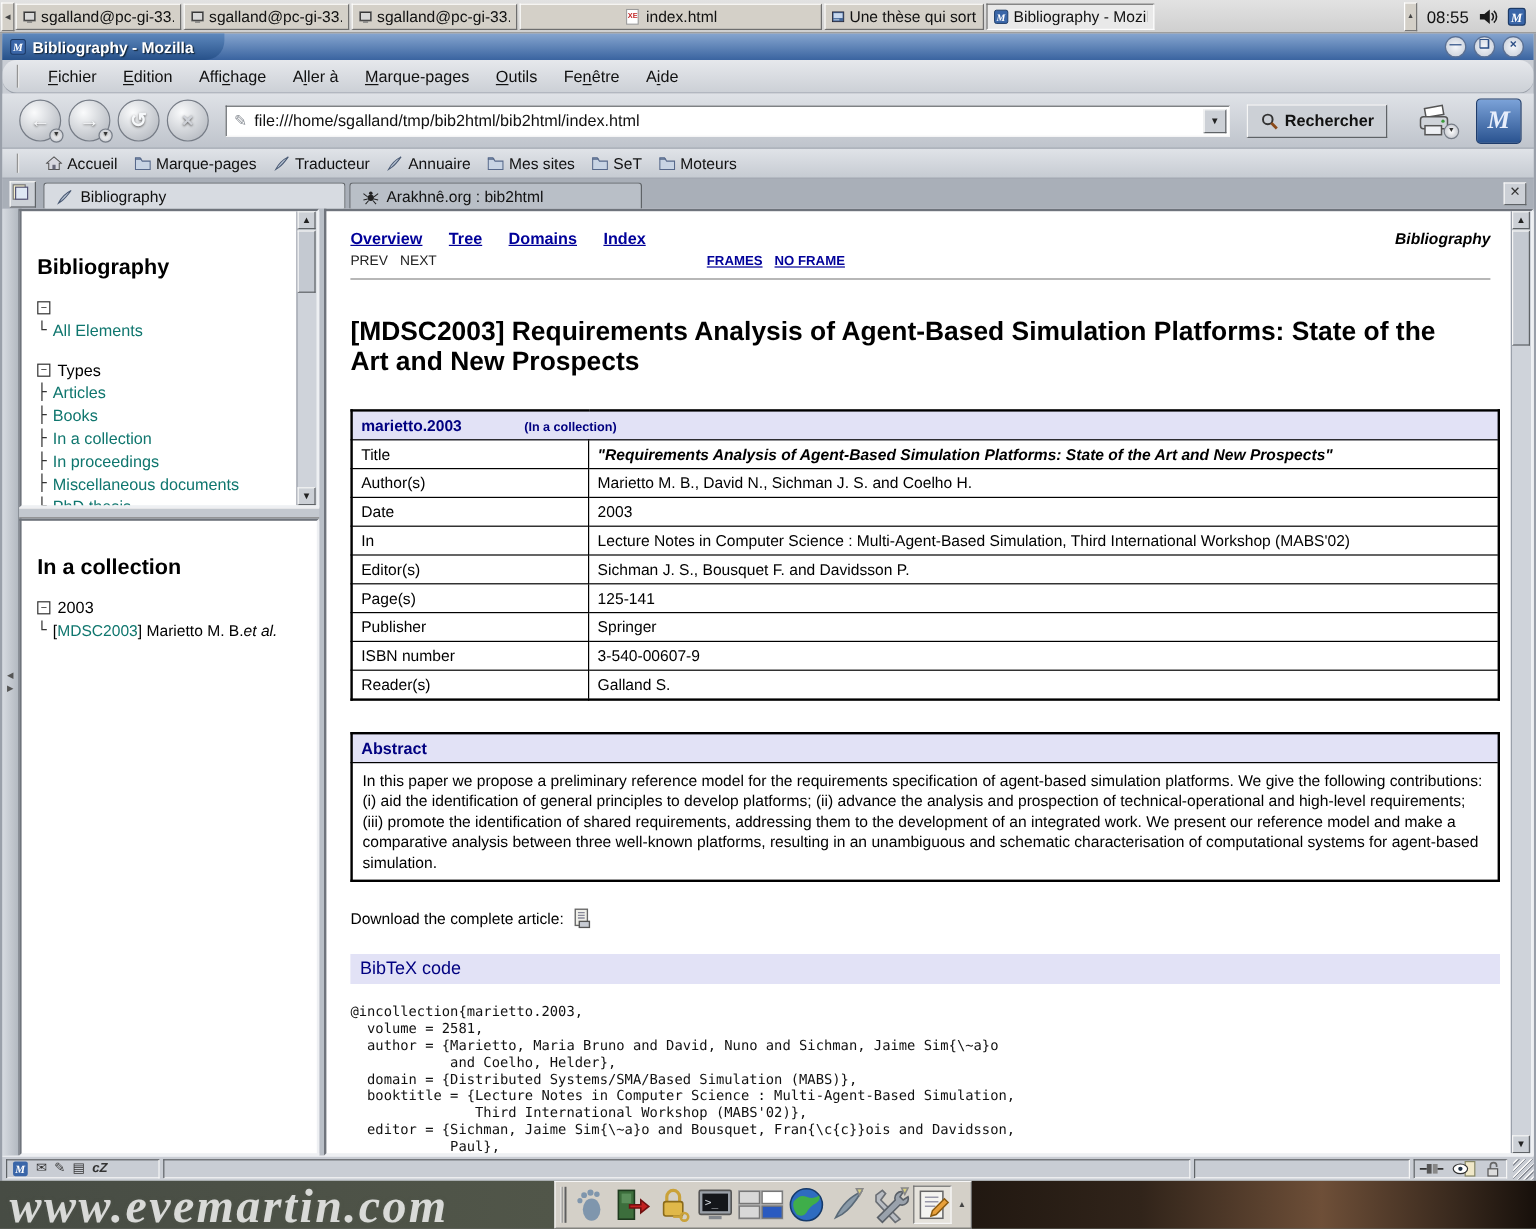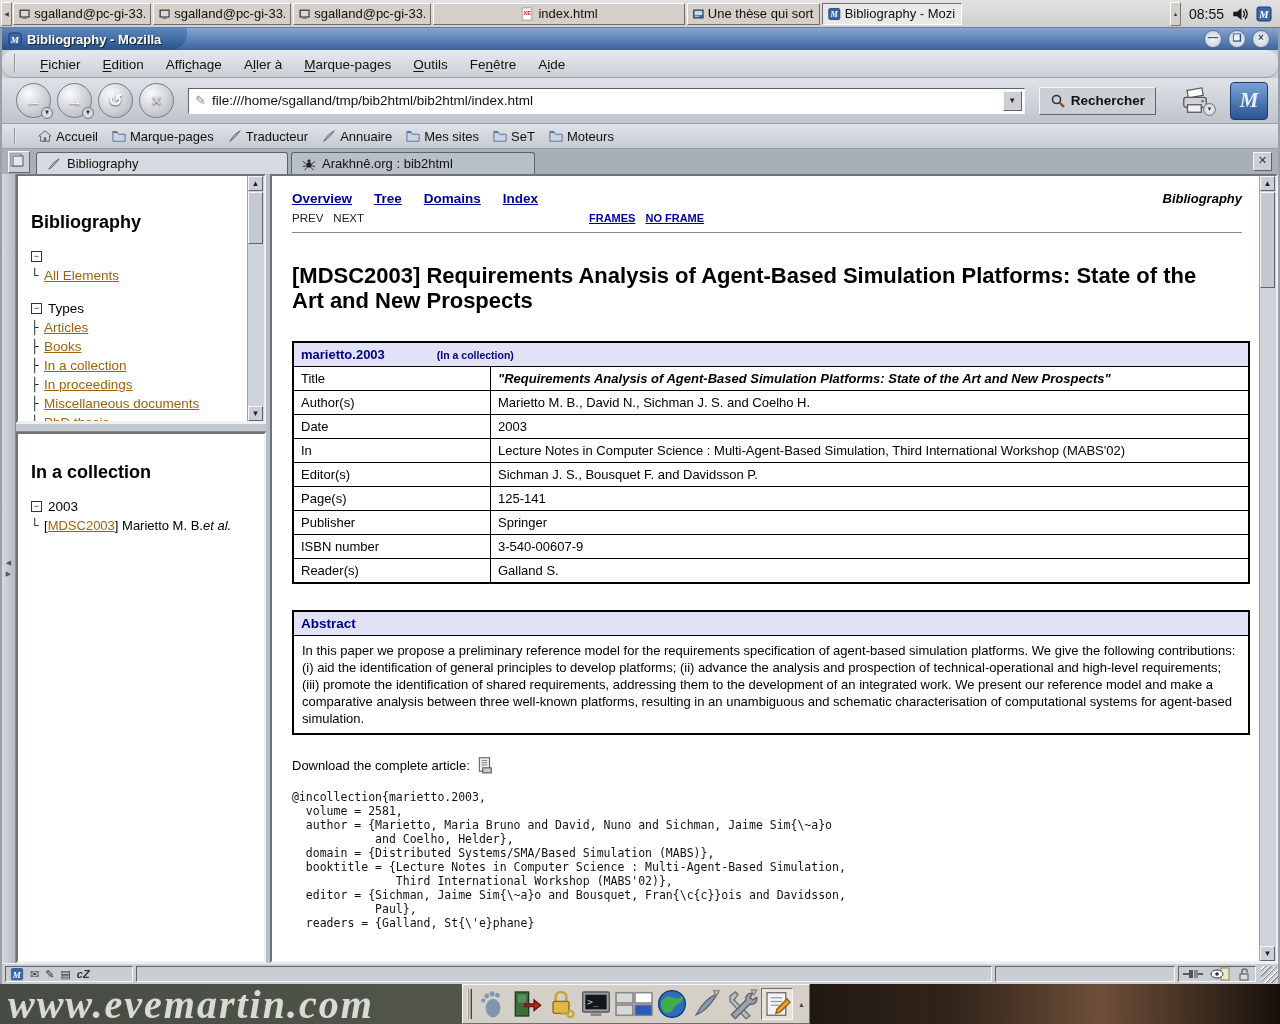--- a/index.html
+++ b/index.html
@@ -96,21 +96,21 @@
   .side-inner{padding:10px 26px 0 13px;}
   .side-title{font-size:18px;font-weight:bold;color:#000;margin:26px 0 14px;}
   #side-bottom .side-title{margin-top:18px;}
   .tree-row{display:flex;align-items:center;height:19px;font-size:13.5px;color:#000;}
   .minusbox{width:9px;height:9px;border:1px solid #333;display:inline-flex;align-items:center;justify-content:center;
     font-size:9px;line-height:7px;color:#222;margin-right:6px;background:#fff;flex:0 0 9px;}
   .minusbox::before{content:"−";}
   .conn{font-family:"DejaVu Sans Mono",monospace;font-size:13px;color:#333;width:13px;flex:0 0 13px;}
   .conn-l::before{content:"└";}
   .conn-t::before{content:"├";}
-  a.side-link{color:#a16207;text-decoration:underline;white-space:nowrap;}
+  a.side-link{color:#0f766e;white-space:nowrap;}
   .tree-gap{height:14px;}
   .etal{font-style:italic;}
   .entry-line{white-space:nowrap;font-size:13px;}
 
   
   .vscroll{position:absolute;top:0;right:0;bottom:0;width:16px;background:#cfd3da;border-left:1px solid #9aa0aa;}
   .sb-btn{position:absolute;left:0;width:15px;height:15px;background:#ccd0d6;border:1px solid;
     border-color:#f6f6f6 #5f6367 #5f6367 #f6f6f6;font-size:8px;text-align:center;line-height:14px;color:#222;box-sizing:border-box;}
   .sb-up{top:0;} .sb-down{bottom:0;}
   .sb-thumb{position:absolute;left:0;width:15px;background:#c4c9d1;border:1px solid;
@@ -582,20 +582,21 @@
               <svg viewBox="0 0 16 16">
                   <rect x="3" y="1.5" width="9" height="12" fill="#f0f0ea" stroke="#666"></rect>
                   <line x1="5" y1="4" x2="10" y2="4" stroke="#889"></line>
                   <line x1="5" y1="6" x2="10" y2="6" stroke="#889"></line>
                   <line x1="5" y1="8" x2="10" y2="8" stroke="#889"></line>
                   <rect x="6" y="10.5" width="7.5" height="4.5" fill="#c8ccd4" stroke="#555"></rect>
                 </svg>
             </span>
           </div>
 
+          <div id="bibtex-band">BibTeX code</div>
           <pre id="bibtex-pre">@incollection{marietto.2003,
   volume = 2581,
   author = {Marietto, Maria Bruno and David, Nuno and Sichman, Jaime Sim{\~a}o
             and Coelho, Helder},
   domain = {Distributed Systems/SMA/Based Simulation (MABS)},
   booktitle = {Lecture Notes in Computer Science : Multi-Agent-Based Simulation,
                Third International Workshop (MABS'02)},
   editor = {Sichman, Jaime Sim{\~a}o and Bousquet, Fran{\c{c}}ois and Davidsson,
             Paul},
   readers = {Galland, St{\'e}phane}</pre>

